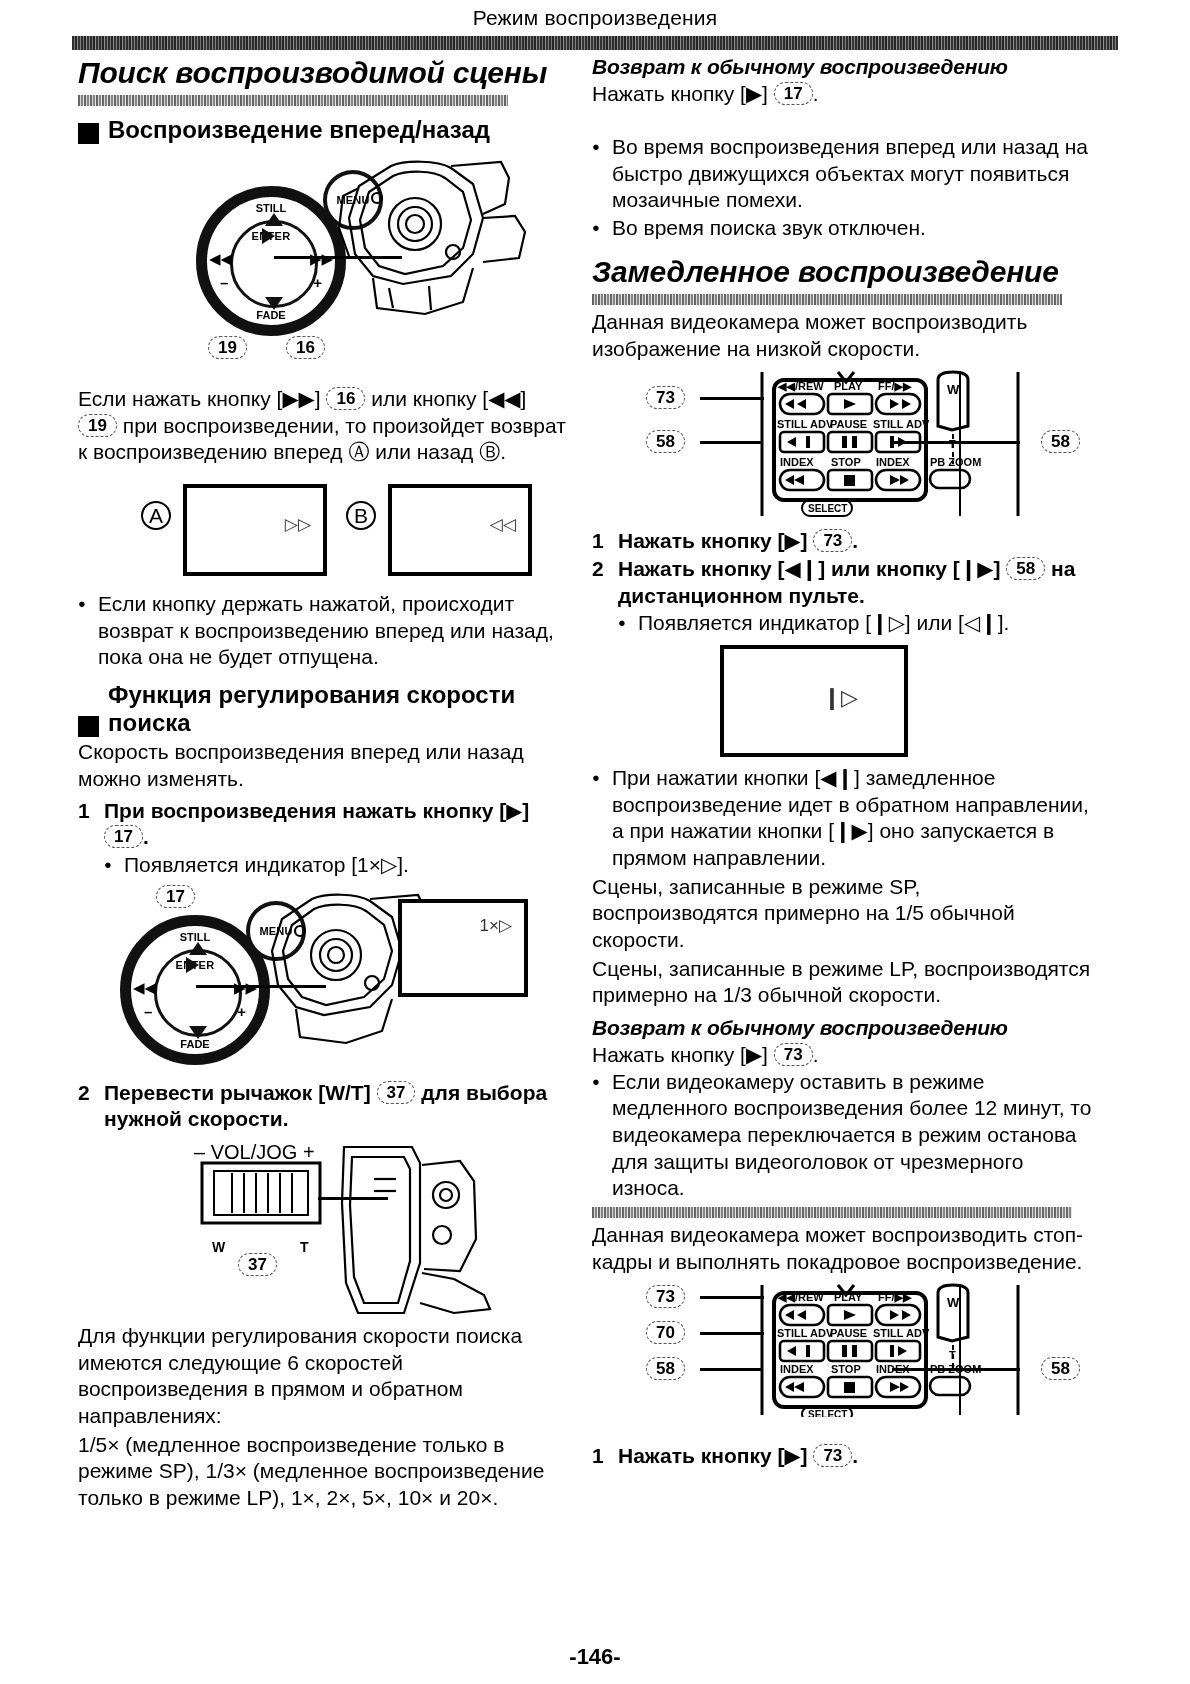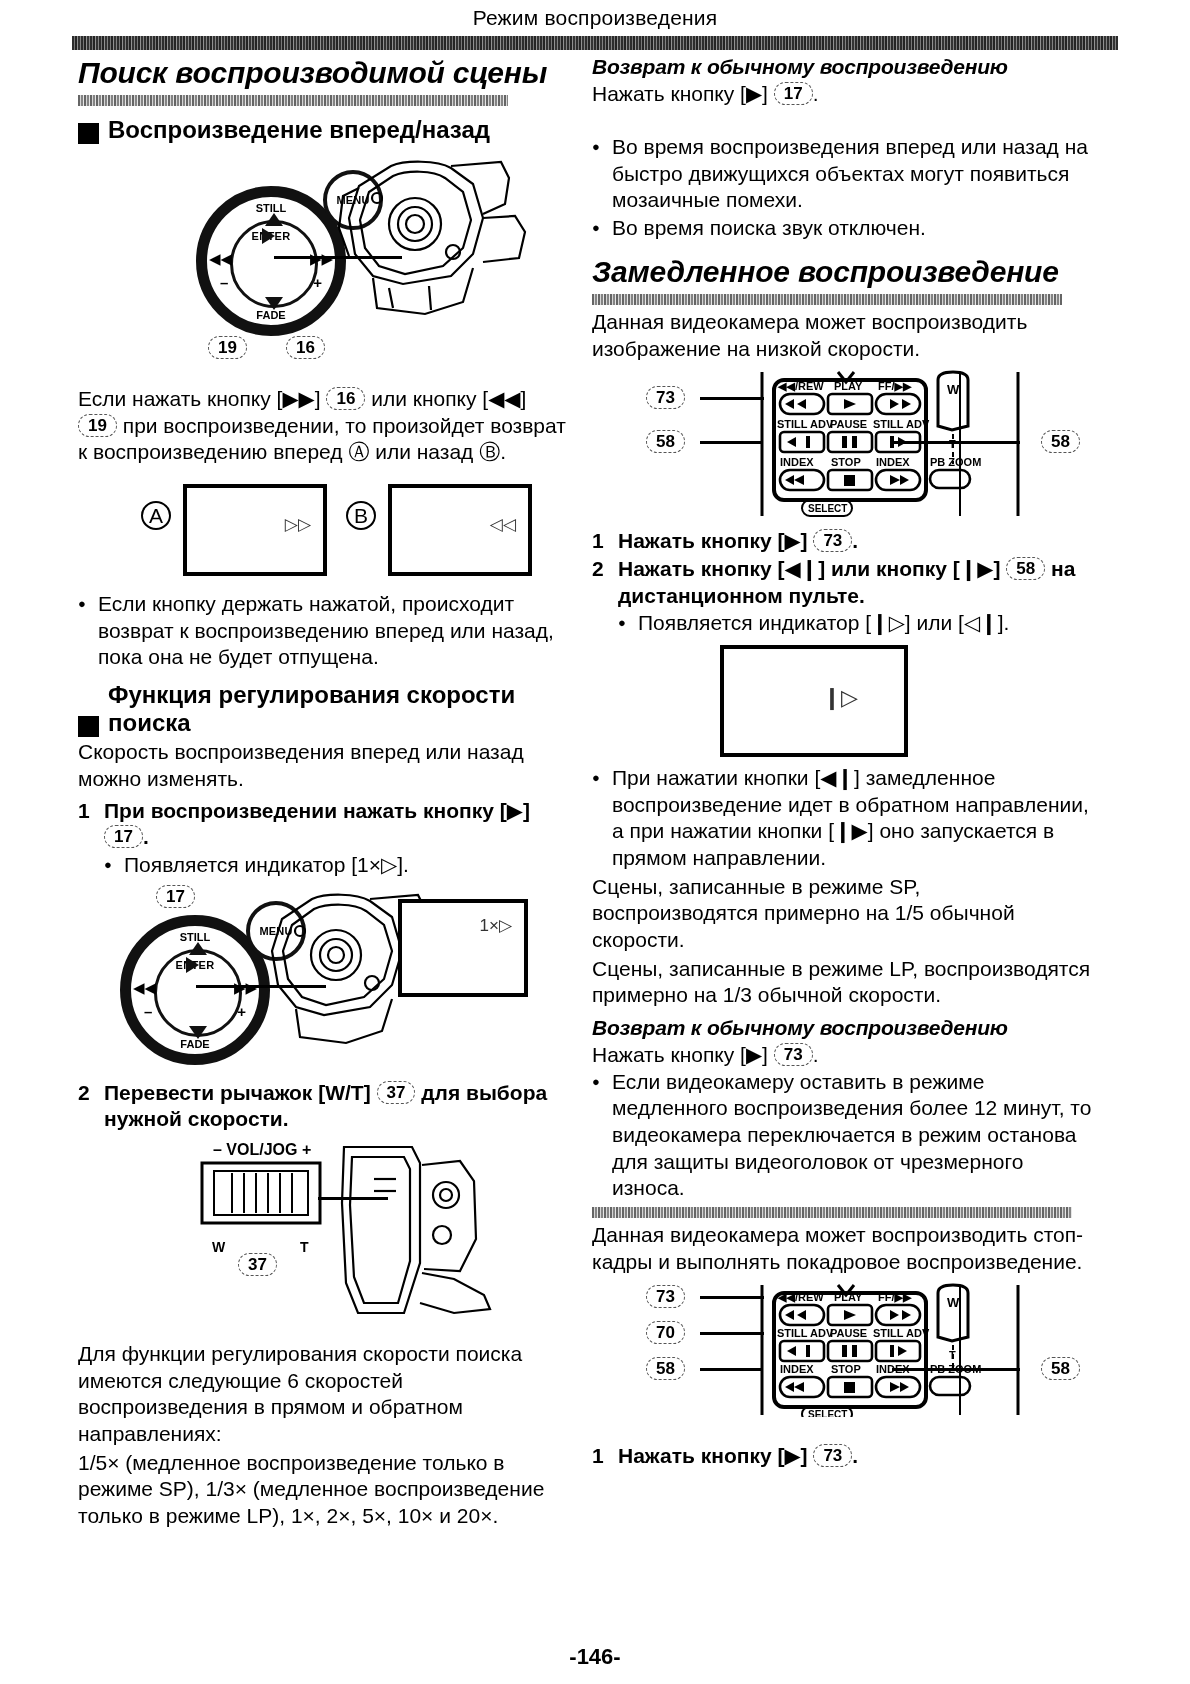--- a/index.html
+++ b/index.html
@@ -236,21 +236,21 @@
     <div class="h2">
       <span class="sq"></span>
       <span>Функция регулирования скорости поиска</span>
     </div>
 
     <p class="body">Скорость воспроизведения вперед или назад можно изменять.</p>
 
     <div class="num">
       <span class="n">1</span>
       <span class="t">
-        <span>При воспроизведении нажать кнопку [▶] </span><br>
+        <span>При воспроизведения нажать кнопку [▶] </span><br>
         <span class="pill">17</span><span>.</span>
       </span>
     </div>
     <div class="sub-bullet">Появляется индикатор [1×▷].</div>
 
     <div class="fig" style="height:190px;margin-top:6px;">
       <div style="position:absolute;left:78px;top:0;">
         <span class="pill">17</span>
       </div>
 
@@ -295,21 +295,21 @@
     </div>
 
     <div class="num">
       <span class="n">2</span>
       <span class="t">
         <span>Перевести рычажок [W/T] </span><span class="pill">37</span><span> для выбора нужной скорости.</span>
       </span>
     </div>
 
     <div class="fig" style="height:182px;margin-top:8px;">
-      <div style="position:absolute;left:135px;top:0;font-size:16px;font-weight:bold;">– VOL/JOG +</div>
+      <div style="position:absolute;left:116px;top:0;font-size:20px;font-weight:normal;">– VOL/JOG +</div>
       <svg width="130" height="76" style="position:absolute;left:122px;top:20px;">
         <rect x="2" y="2" width="118" height="60" fill="none" stroke="#000" stroke-width="3"></rect>
         <rect x="14" y="10" width="94" height="44" fill="none" stroke="#000" stroke-width="2"></rect>
         <g stroke="#000" stroke-width="2">
           <line x1="32" y1="12" x2="32" y2="52"></line>
             <line x1="44" y1="12" x2="44" y2="52"></line>
           <line x1="56" y1="12" x2="56" y2="52"></line>
             <line x1="68" y1="12" x2="68" y2="52"></line>
           <line x1="80" y1="12" x2="80" y2="52"></line>
             <line x1="92" y1="12" x2="92" y2="52"></line>
@@ -329,21 +329,21 @@
           <circle cx="112" cy="52" r="13"></circle>
           <circle cx="112" cy="52" r="6"></circle>
           <circle cx="108" cy="92" r="9"></circle>
           <path d="M88 130 L120 136 L150 152 L156 166 L120 170 L86 160"></path>
           <path d="M40 36 L62 36"></path>
           <path d="M40 48 L62 48"></path>
         </g>
       </svg>
     </div>
 
-    <p class="body" style="margin-top:18px;">Для функции регулирования скорости поиска имеются следующие 6 скоростей воспроизведения в прямом и обратном направлениях:</p>
+    <p class="body" style="margin-top:0;">Для функции регулирования скорости поиска имеются следующие 6 скоростей воспроизведения в прямом и обратном направлениях:</p>
     <p class="body">1/5× (медленное воспроизведение только в режиме SP), 1/3× (медленное воспроизведение только в режиме LP), 1×, 2×, 5×, 10× и 20×.</p>
 
 
   </div>
 
   <div class="col col-right">
 
     <div class="h3" style="margin-top:4px;">Возврат к обычному воспроизведению</div>
     <p class="body">
       <span>Нажать кнопку [▶] </span><span class="pill">17</span><span>.</span>

